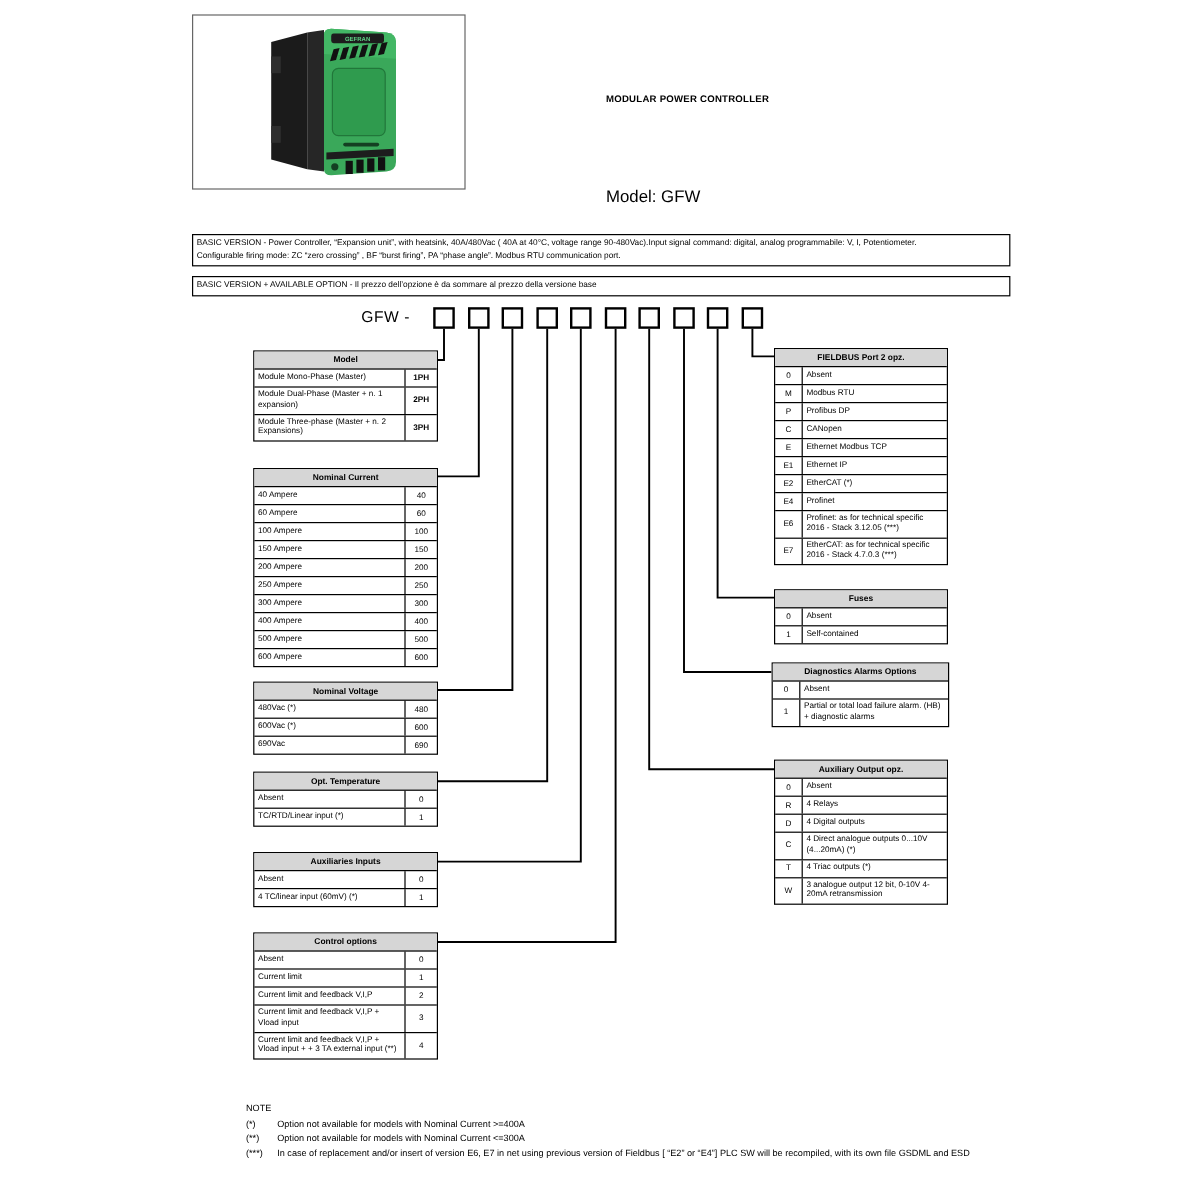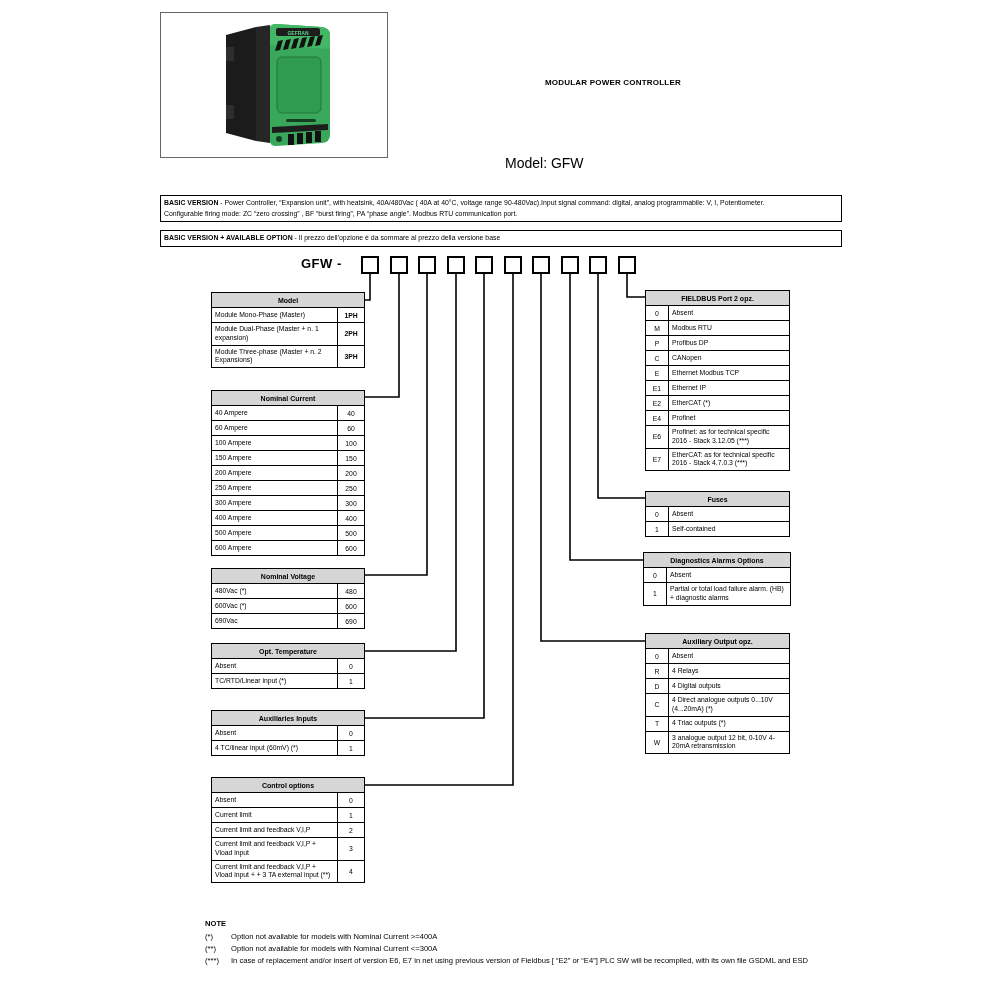--- a/index.html
+++ b/index.html
@@ -2,29 +2,29 @@
 <html><head>
 <meta charset="utf-8">
 <style>
   html,body{margin:0;padding:0;background:#fff;}
   body{width:1000px;height:1000px;font-family:"Liberation Sans",sans-serif;color:#000;}
   .page{position:relative;width:1000px;height:1000px;background:#ffffff;overflow:hidden;}
 
   
   .product-frame{position:absolute;left:160px;top:12px;width:226px;height:144px;border:1px solid #666;background:#fff;display:flex;align-items:center;justify-content:center;}
 
-  .title{position:absolute;left:505px;top:78px;font-size:8px;font-weight:bold;letter-spacing:.2px;margin-left:40px;}
+  .title{position:absolute;left:505px;top:78px;font-size:8px;font-weight:bold;letter-spacing:.2px;}
   .model-label{position:absolute;left:505px;top:155px;font-size:14px;}
 
   .info-box{position:absolute;left:160px;width:674px;border:1px solid #000;font-size:6.9px;line-height:1.55;padding:2px 3px;background:#fff;}
   #basic1{top:195px;}
   #basic2{top:230px;}
-  .b{font-weight:bold;}
-
-  .gfw-prefix{position:absolute;left:301px;top:256px;font-size:13px;font-weight:bold;letter-spacing:.5px;}
+  .b{font-weight:normal;}
+
+  .gfw-prefix{position:absolute;left:301px;top:256px;font-size:13px;font-weight:normal;letter-spacing:.5px;}
   .code-boxes{position:absolute;left:361px;top:256px;display:flex;gap:10.5px;}
   .code-box{width:14px;height:14px;border:2px solid #000;background:#fff;}
 
   .connectors{position:absolute;left:0;top:0;}
 
   
   .otable{position:absolute;background:#fff;border:1.5px solid #000;box-sizing:border-box;}
   .otable-head{background:#d6d6d6;border-bottom:1px solid #000;font-weight:bold;text-align:center;font-size:7px;padding:3.5px 2px;}
   .otable-row{display:flex;border-bottom:1px solid #000;align-items:stretch;min-height:14px;}
   .otable-row:last-child{border-bottom:none;}

